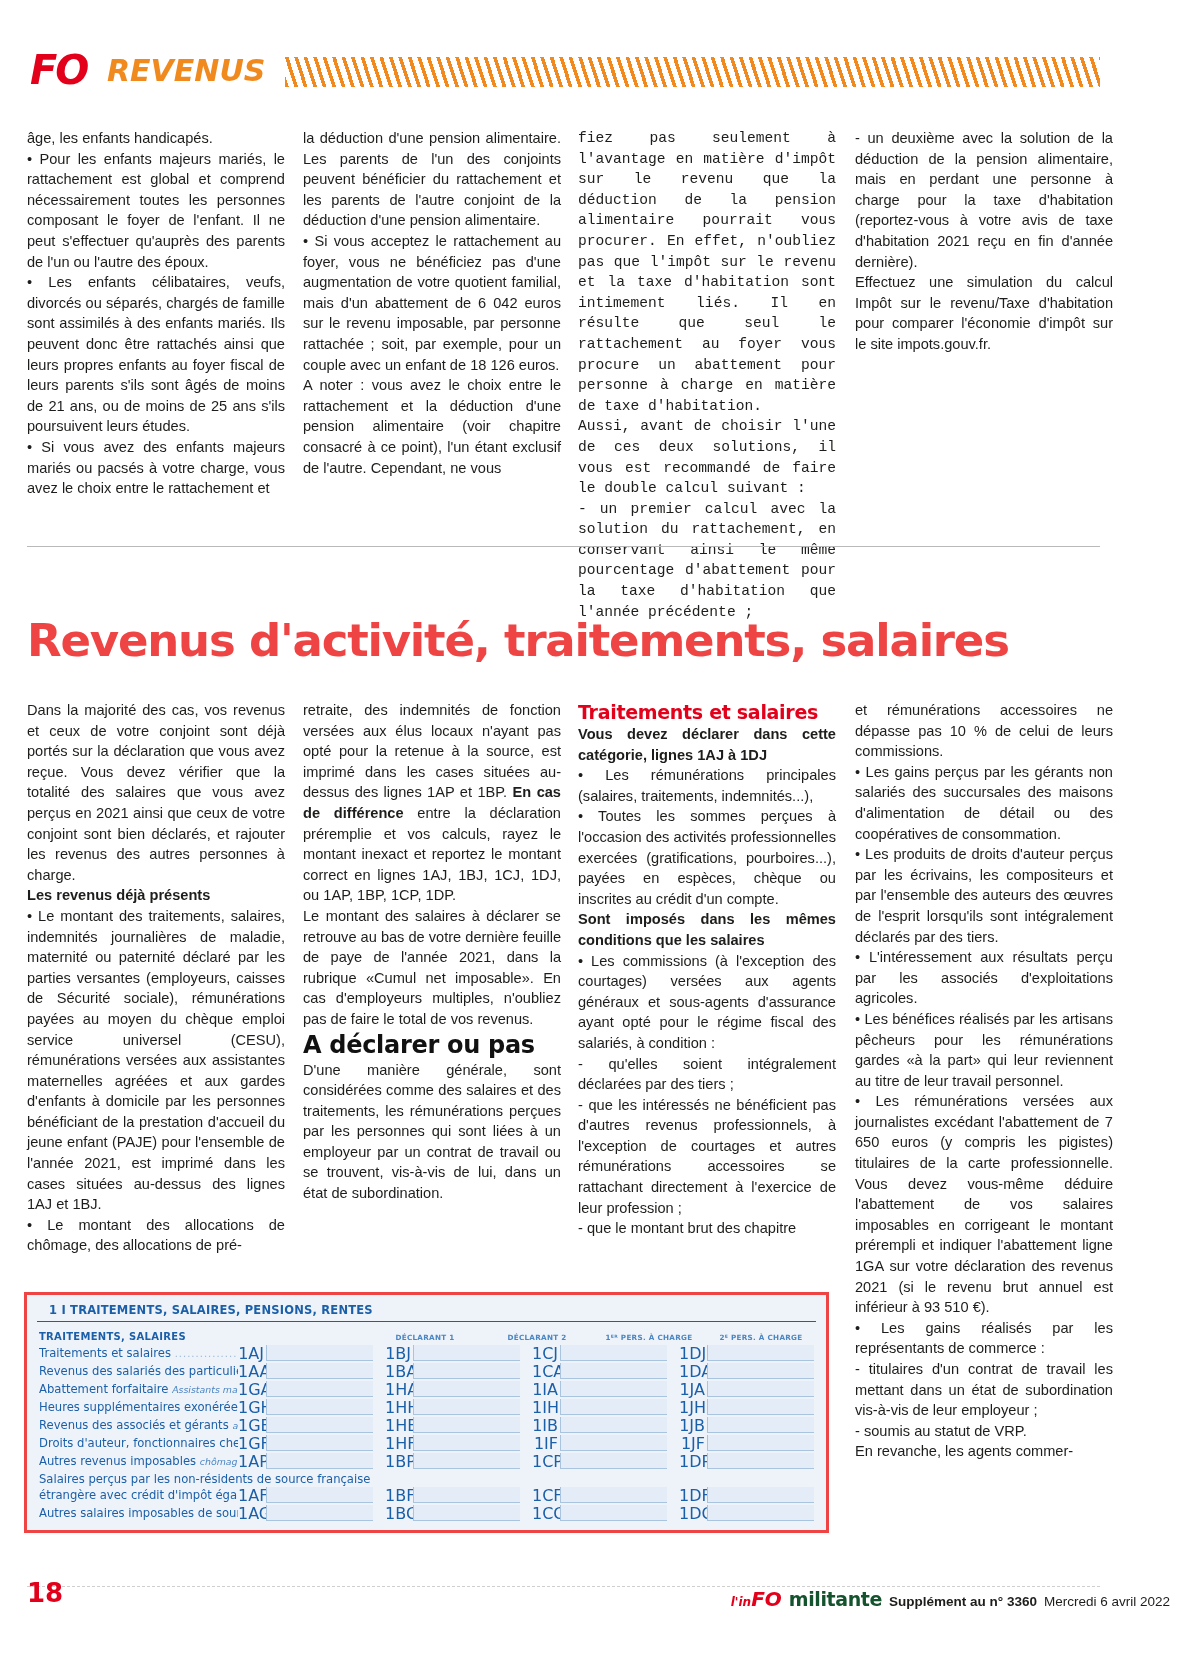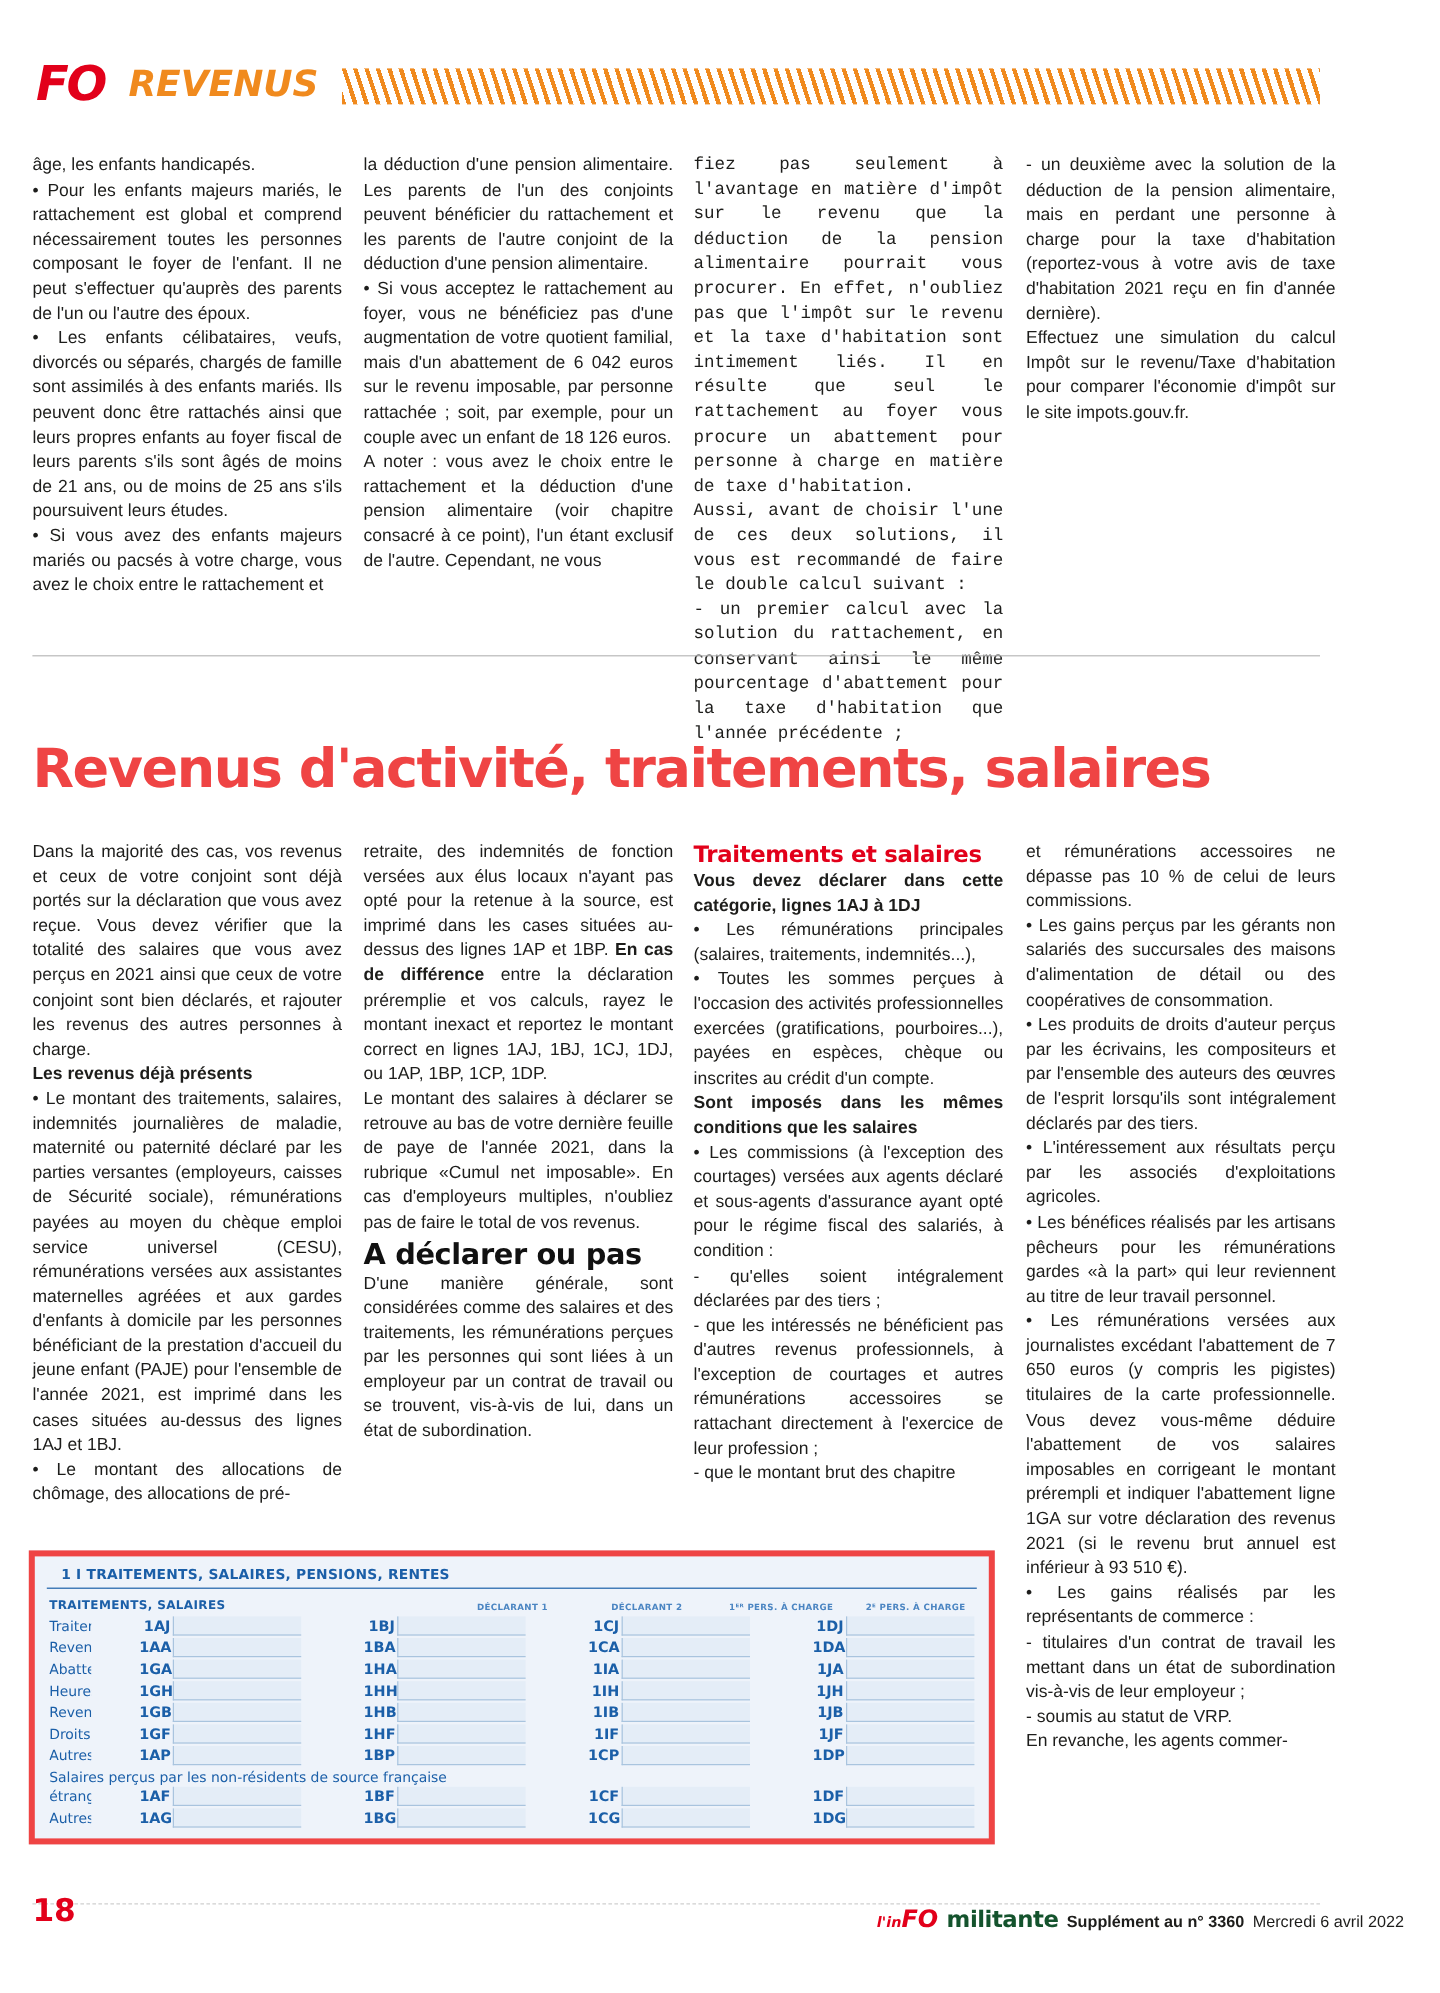--- a/index.html
+++ b/index.html
@@ -122,21 +122,21 @@
     margin: 16px 0 6px 0;
     letter-spacing: -0.3px;
   }
 
   
   .formbox {
     position: absolute;
     left: 24px; top: 1292px;
     width: 805px;
     background: #eef3fa;
-    border: 5px solid #ef4444;
+    border: 3px solid #ef4444;
     font-family: "DejaVu Sans", sans-serif;
     color: #1b5fa8;
     box-sizing: border-box;
   }
   .form-title {
     font-size: 11.5px;
     font-weight: bold;
     letter-spacing: 0.2px;
     color: #1b5fa8;
     padding: 8px 0 4px 12px;
@@ -181,27 +181,26 @@
     letter-spacing: 1px;
     font-size: 10px;
   }
   .frow .label i {
     font-style: italic;
     font-size: 9.4px;
     color: #4b85c2;
   }
   .cellgroup { display: flex; align-items: center; }
   .code {
-    font-size: 12px;
-    font-weight: bold;
+    font-size: 16px;
+    font-weight: normal;
     width: 26px;
     text-align: right;
     color: #1b5fa8;
     margin-right: 2px;
-    margin-left: 40px;
   }
   .box {
     width: 106px;
     height: 15px;
     background: #e4edf7;
     border-bottom: 1px solid #a9c4de;
     border-left: 1px solid #a9c4de;
     margin-right: 12px;
   }
   .spanrow {
@@ -310,21 +309,21 @@
   <p class="black-head">A déclarer ou pas</p>
   <p>D'une manière générale, sont considérées comme des salaires et des traitements, les rémunérations perçues par les personnes qui sont liées à un employeur par un contrat de travail ou se trouvent, vis-à-vis de lui, dans un état de subordination.</p>
 </div>
 
 <div class="col low-col" id="low-c3">
   <p class="red-head">Traitements et salaires</p>
   <p class="sub-b">Vous devez déclarer dans cette catégorie, lignes 1AJ à 1DJ</p>
   <p>• Les rémunérations principales (salaires, traitements, indemnités...),</p>
   <p>• Toutes les sommes perçues à l'occasion des activités professionnelles exercées (gratifications, pourboires...), payées en espèces, chèque ou inscrites au crédit d'un compte.</p>
   <p class="sub-b">Sont imposés dans les mêmes conditions que les salaires</p>
-  <p>• Les commissions (à l'exception des courtages) versées aux agents déclaré et sous-agents d'assurance ayant opté pour le régime fiscal des salariés, à condition :</p>
+  <p>• Les commissions (à l'exception des courtages) versées aux agents généraux et sous-agents d'assurance ayant opté pour le régime fiscal des salariés, à condition :</p>
   <p>- qu'elles soient intégralement déclarées par des tiers ;</p>
   <p>- que les intéressés ne bénéficient pas d'autres revenus professionnels, à l'exception de courtages et autres rémunérations accessoires se rattachant directement à l'exercice de leur profession ;</p>
   <p>- que le montant brut des chapitre</p>
 </div>
 
 <div class="col low-col" id="low-c4">
   <p>et rémunérations accessoires ne dépasse pas 10 % de celui de leurs commissions.</p>
   <p>• Les gains perçus par les gérants non salariés des succursales des maisons d'alimentation de détail ou des coopératives de consommation.</p>
   <p>• Les produits de droits d'auteur perçus par les écrivains, les compositeurs et par l'ensemble des auteurs des œuvres de l'esprit lorsqu'ils sont intégralement déclarés par des tiers.</p>
   <p>• L'intéressement aux résultats perçu par les associés d'exploitations agricoles.</p>

